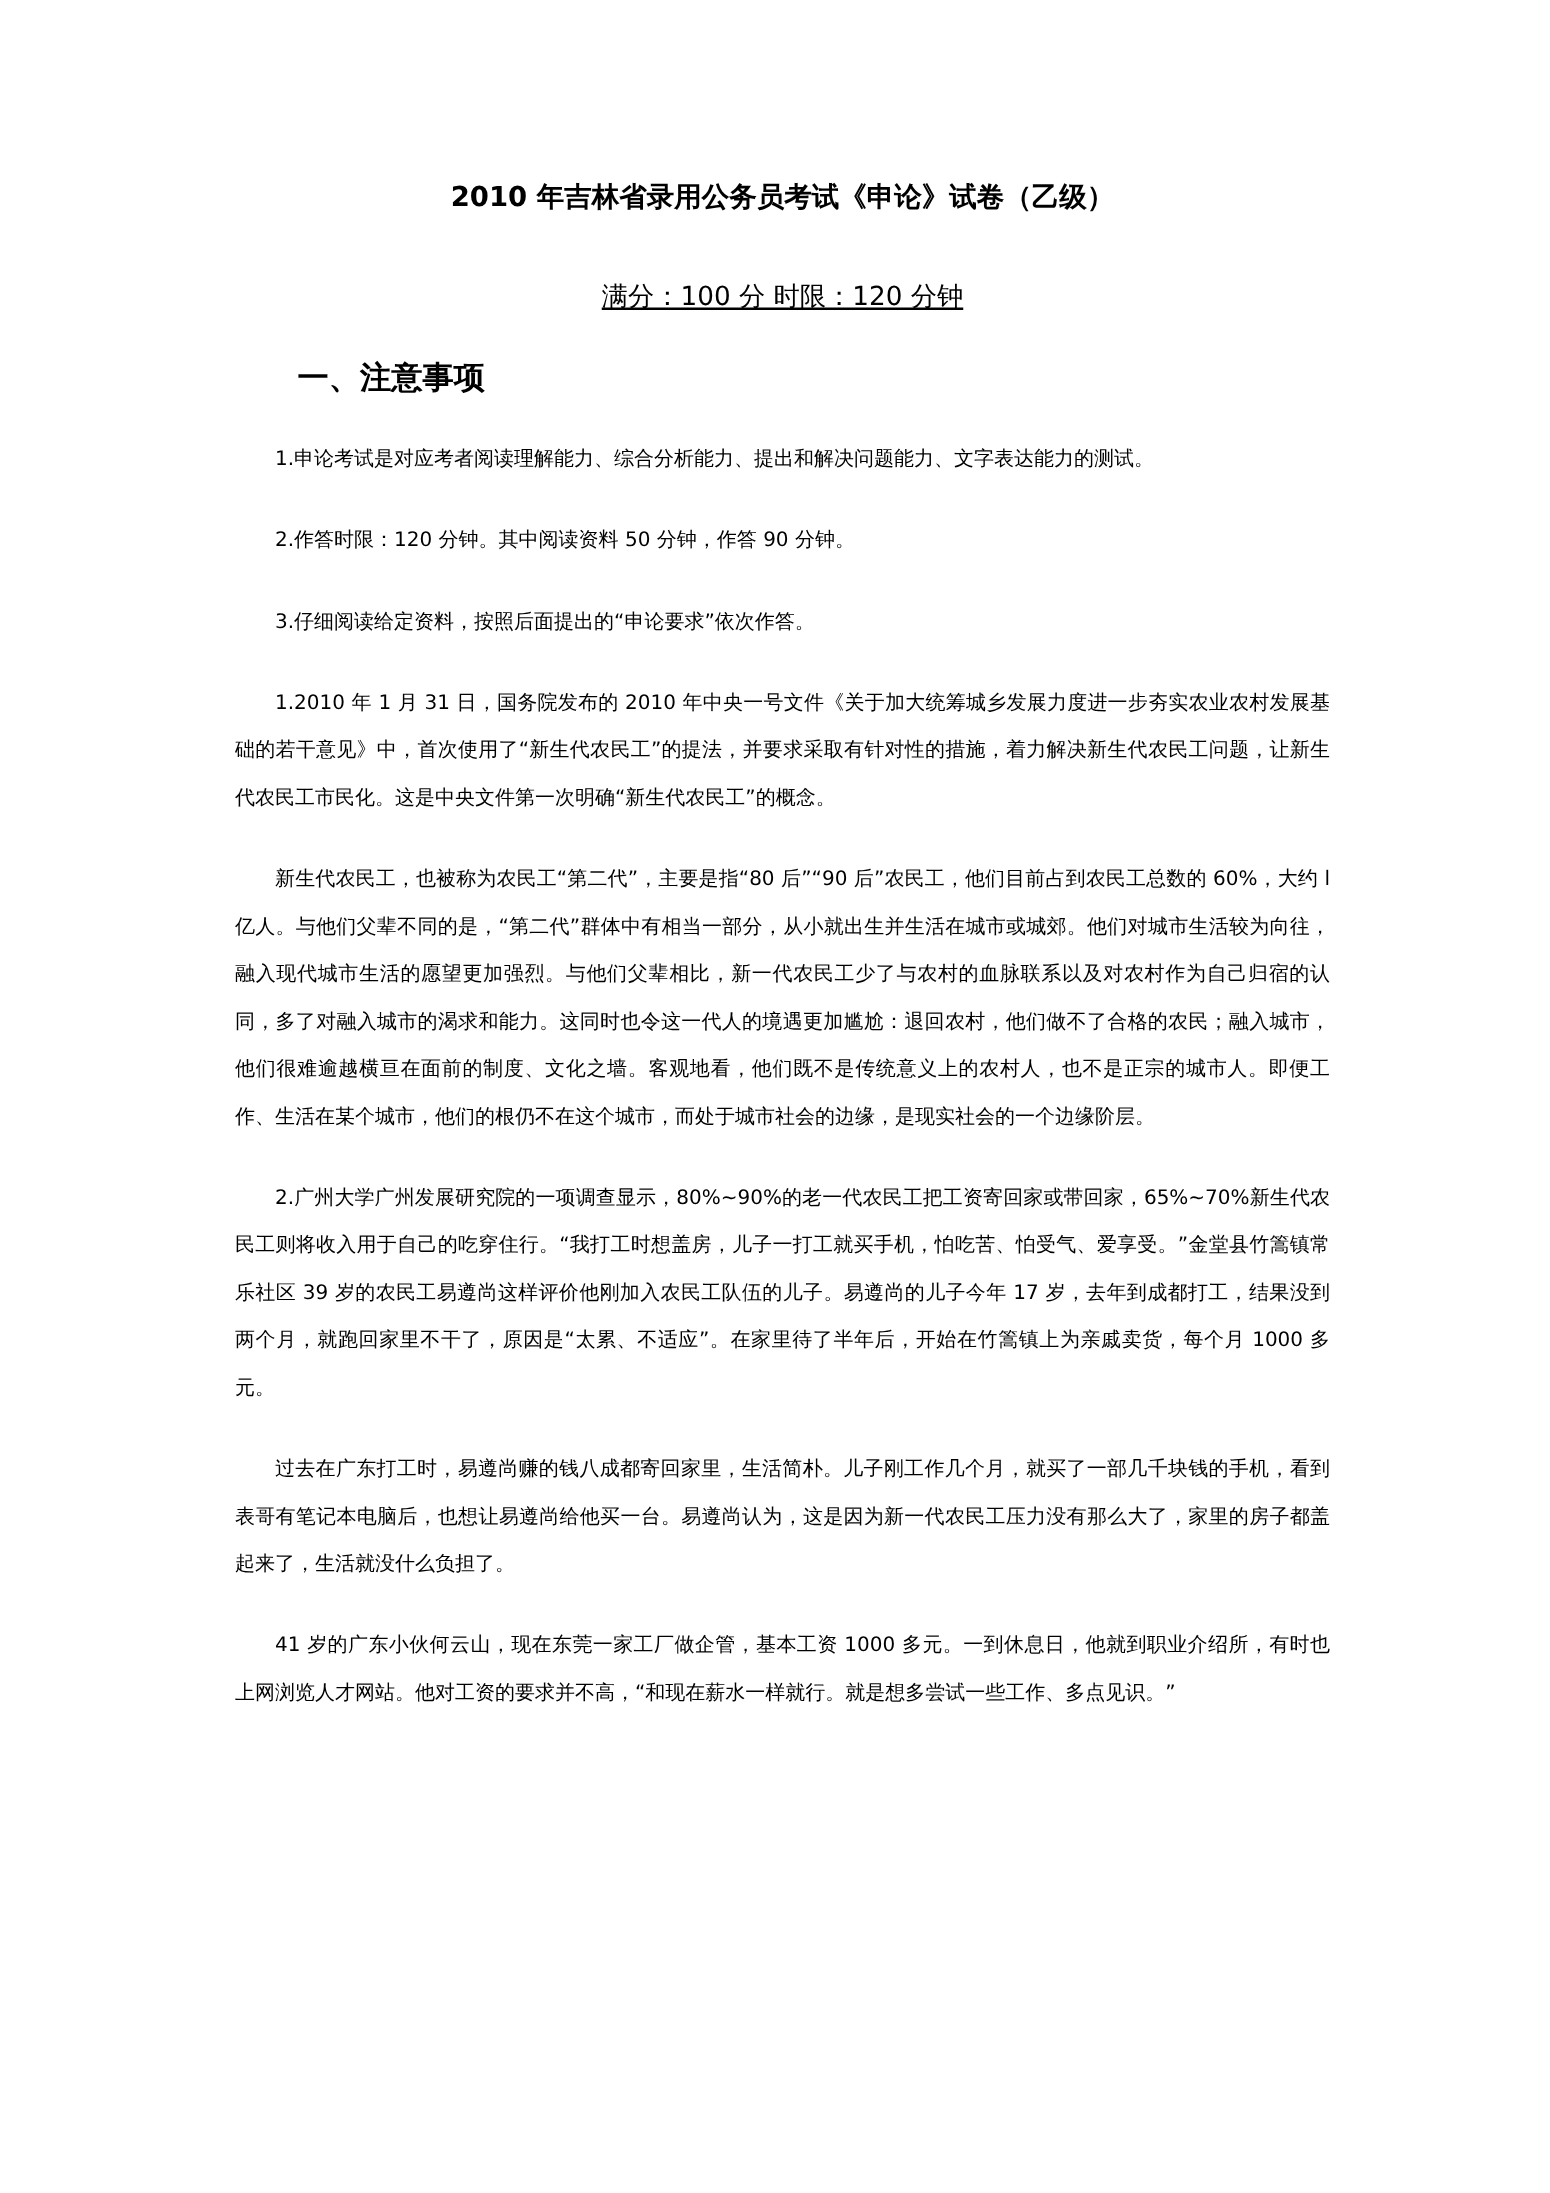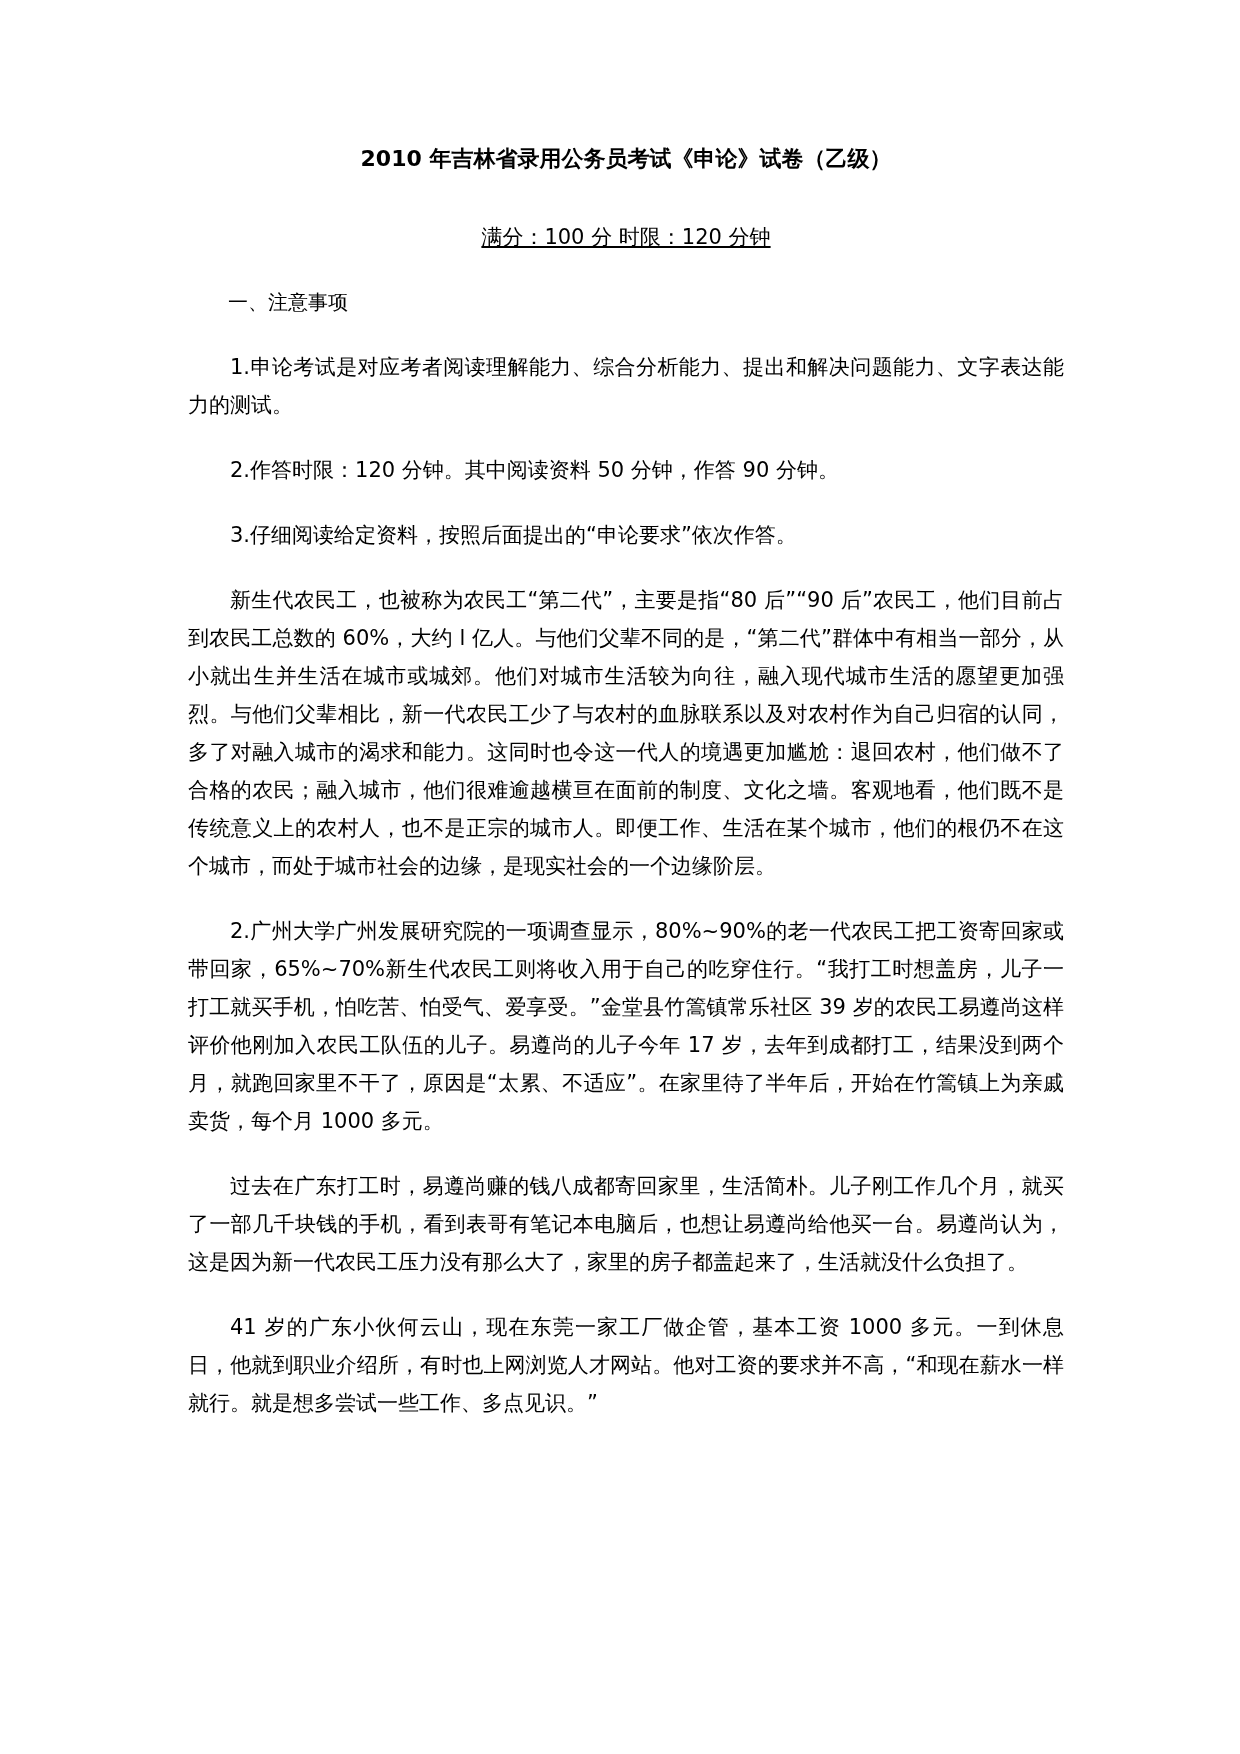--- a/index.html
+++ b/index.html
@@ -28,28 +28,28 @@
   }
   .doc-subtitle {
     font-size: 21px;
     line-height: 38px;
     font-weight: normal;
     text-align: center;
     margin: 0 0 27px 0;
     text-decoration: underline;
   }
   .section-heading {
-    font-size: 20px;
+    font-size: 25px;
     line-height: 38px;
-    font-weight: normal;
+    font-weight: bold;
     text-indent: 2em;
     margin: 0 0 27px 0;
   }
   .para {
-    font-size: 21px;
+    font-size: 16px;
     line-height: 38px;
     text-indent: 2em;
     text-align: justify;
     margin: 0 0 27px 0;
   }
 </style>
 </head>
 <body>
 
 <div class="page">
@@ -59,19 +59,20 @@
   <div class="doc-subtitle">满分：100 分 时限：120 分钟</div>
 
   <div>
     <h2 class="section-heading">一、注意事项</h2>
     <p class="para">1.申论考试是对应考者阅读理解能力、综合分析能力、提出和解决问题能力、文字表达能力的测试。</p>
     <p class="para">2.作答时限：120 分钟。其中阅读资料 50 分钟，作答 90 分钟。</p>
     <p class="para">3.仔细阅读给定资料，按照后面提出的“申论要求”依次作答。</p>
   </div>
 
   <div>
+    <p class="para">1.2010 年 1 月 31 日，国务院发布的 2010 年中央一号文件《关于加大统筹城乡发展力度进一步夯实农业农村发展基础的若干意见》中，首次使用了“新生代农民工”的提法，并要求采取有针对性的措施，着力解决新生代农民工问题，让新生代农民工市民化。这是中央文件第一次明确“新生代农民工”的概念。</p>
     <p class="para">新生代农民工，也被称为农民工“第二代”，主要是指“80 后”“90 后”农民工，他们目前占到农民工总数的 60%，大约 l 亿人。与他们父辈不同的是，“第二代”群体中有相当一部分，从小就出生并生活在城市或城郊。他们对城市生活较为向往，融入现代城市生活的愿望更加强烈。与他们父辈相比，新一代农民工少了与农村的血脉联系以及对农村作为自己归宿的认同，多了对融入城市的渴求和能力。这同时也令这一代人的境遇更加尴尬：退回农村，他们做不了合格的农民；融入城市，他们很难逾越横亘在面前的制度、文化之墙。客观地看，他们既不是传统意义上的农村人，也不是正宗的城市人。即便工作、生活在某个城市，他们的根仍不在这个城市，而处于城市社会的边缘，是现实社会的一个边缘阶层。</p>
     <p class="para">2.广州大学广州发展研究院的一项调查显示，80%~90%的老一代农民工把工资寄回家或带回家，65%~70%新生代农民工则将收入用于自己的吃穿住行。“我打工时想盖房，儿子一打工就买手机，怕吃苦、怕受气、爱享受。”金堂县竹篙镇常乐社区 39 岁的农民工易遵尚这样评价他刚加入农民工队伍的儿子。易遵尚的儿子今年 17 岁，去年到成都打工，结果没到两个月，就跑回家里不干了，原因是“太累、不适应”。在家里待了半年后，开始在竹篙镇上为亲戚卖货，每个月 1000 多元。</p>
     <p class="para">过去在广东打工时，易遵尚赚的钱八成都寄回家里，生活简朴。儿子刚工作几个月，就买了一部几千块钱的手机，看到表哥有笔记本电脑后，也想让易遵尚给他买一台。易遵尚认为，这是因为新一代农民工压力没有那么大了，家里的房子都盖起来了，生活就没什么负担了。</p>
     <p class="para">41 岁的广东小伙何云山，现在东莞一家工厂做企管，基本工资 1000 多元。一到休息日，他就到职业介绍所，有时也上网浏览人才网站。他对工资的要求并不高，“和现在薪水一样就行。就是想多尝试一些工作、多点见识。”</p>
   </div>
 
 </div>
 
 </body></html>

